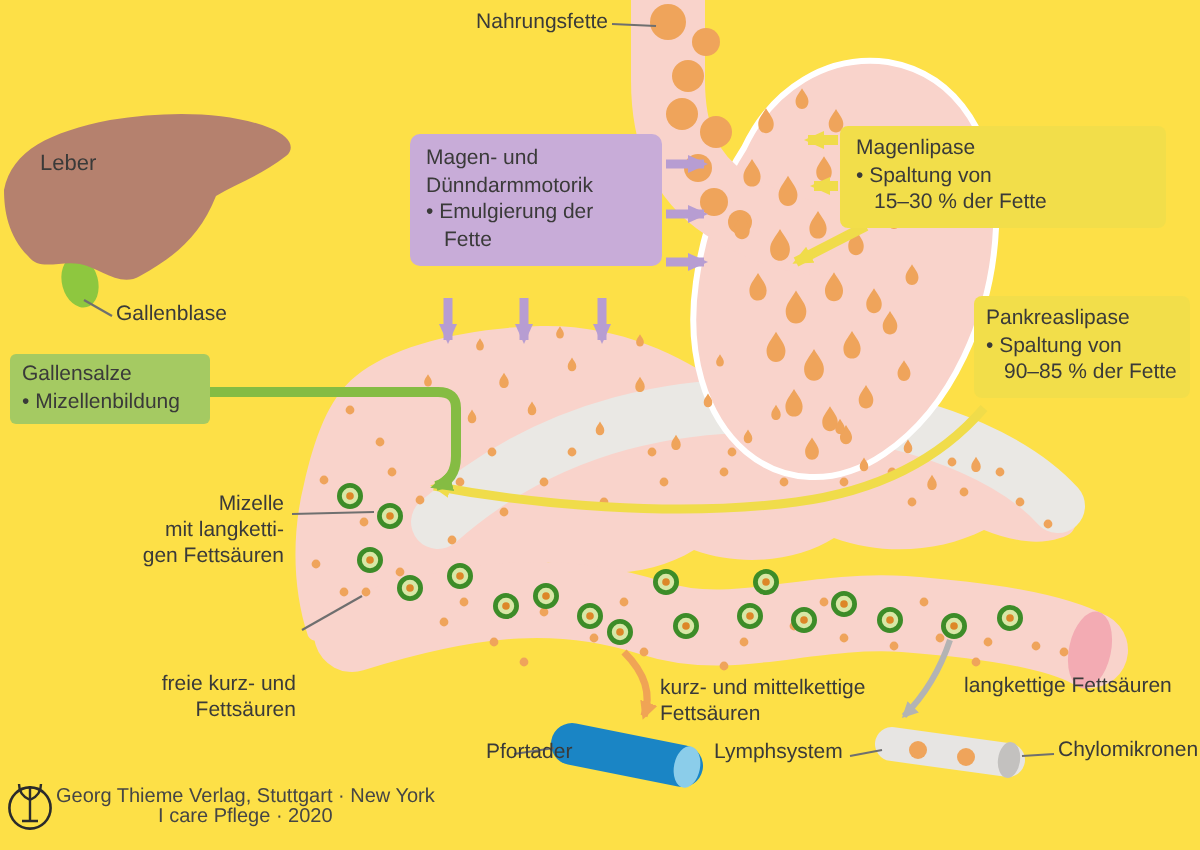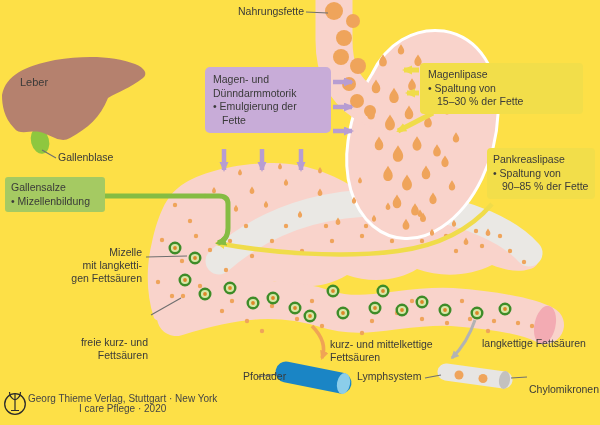--- a/index.html
+++ b/index.html
@@ -330,20 +330,20 @@
     <div class="ln">kurz- und mittelkettige</div>
     <div class="ln">Fettsäuren</div>
   </div>
 
   <div class="lbl" style="left:482px;top:337px;">langkettige Fettsäuren</div>
 
   <div class="lbl" style="left:206px;top:370px;margin-left:37px;">Pfortader</div>
 
   <div class="lbl" style="left:357px;top:370px;">Lymphsystem</div>
 
-  <div class="lbl" style="left:529px;top:369px;margin-top:14px;">Chylomikronen</div>
+  <div class="lbl" style="left:529px;top:369px;">Chylomikronen</div>
 
   <div class="footer-text">
     <div class="ln">Georg Thieme Verlag, Stuttgart · New York</div>
     <div class="ln">I care Pflege · 2020</div>
   </div>
 
 </div>
 
 </body></html>

